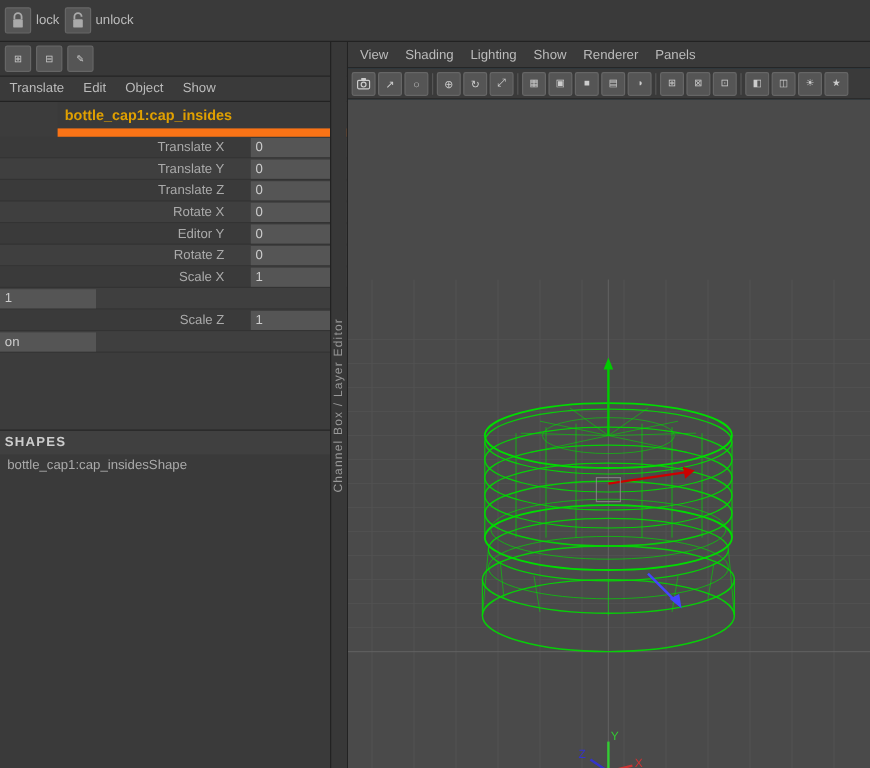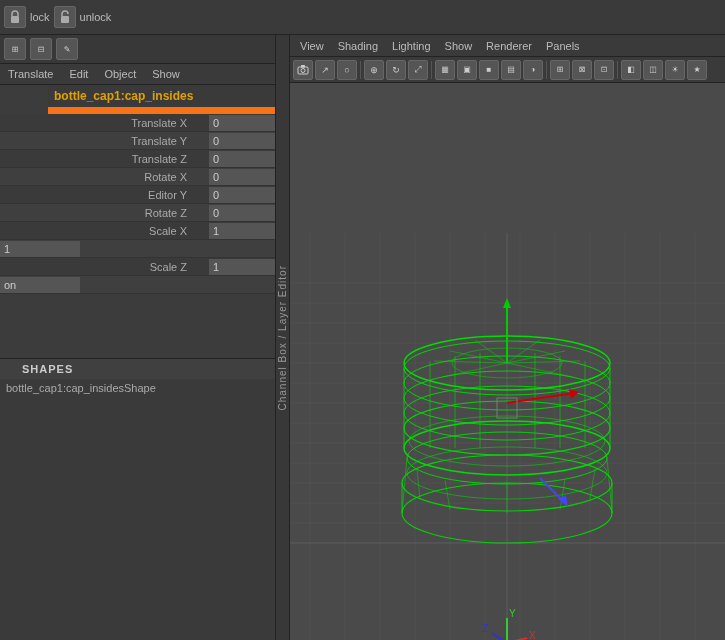--- a/index.html
+++ b/index.html
@@ -114,21 +114,21 @@
     }
 
     
     #shapes-section {
       border-top: 1px solid #222;
     }
     #shapes-title {
       font-size: 11px;
       font-weight: bold;
       color: #ccc;
-      padding: 4px 22px;
+      padding: 4px 4px;
       background: #404040;
       letter-spacing: 1px;
     }
     #shapes-item {
       padding: 3px 6px;
       font-size: 11px;
       color: #aaa;
       background: #3a3a3a;
       cursor: pointer;
     }

